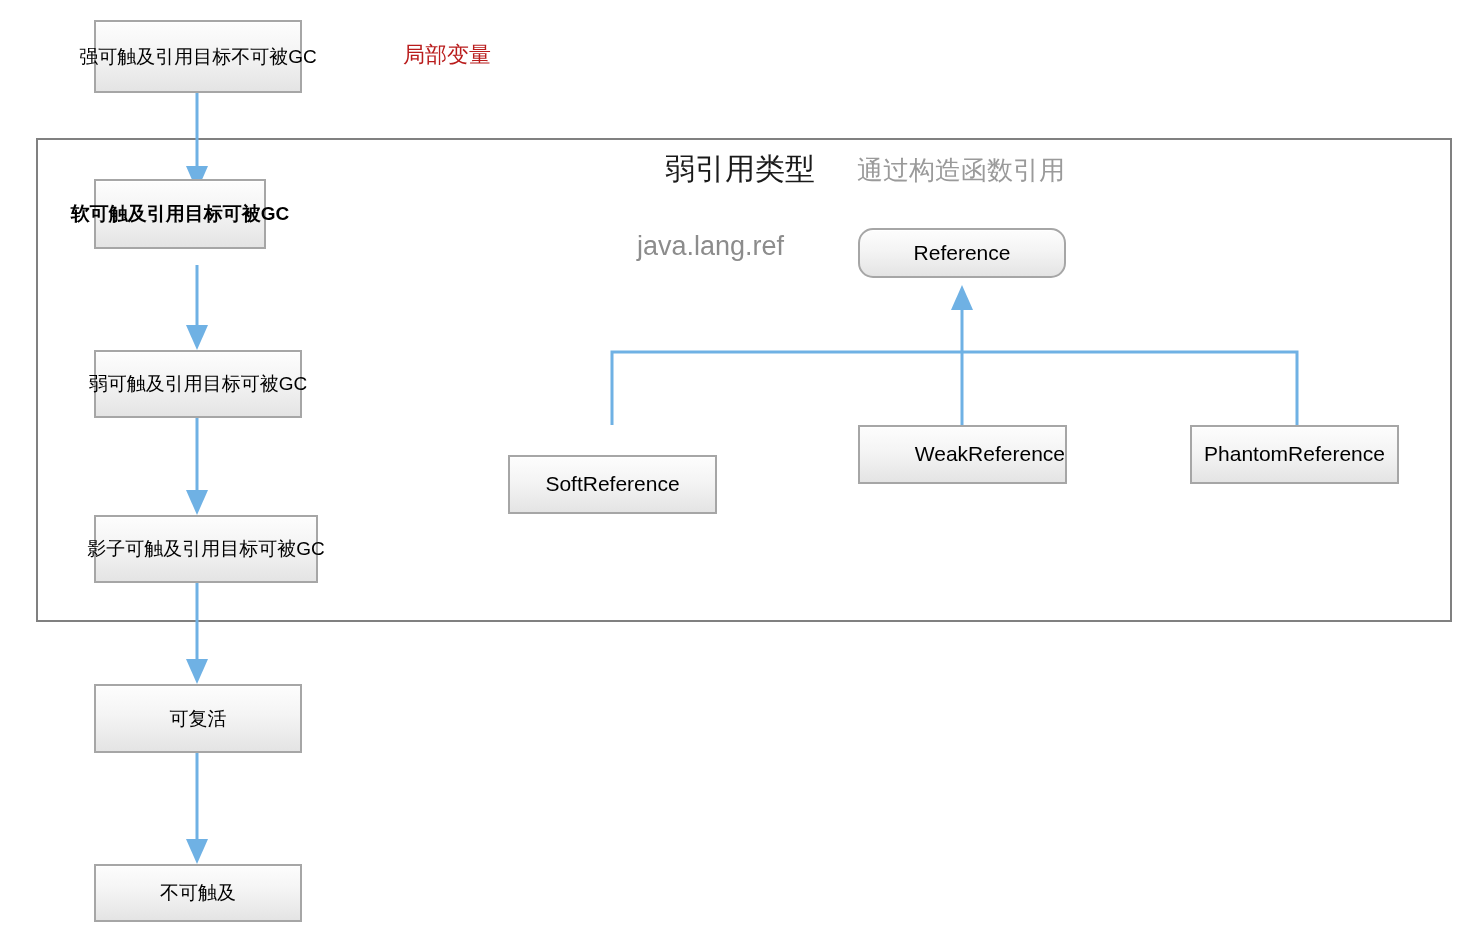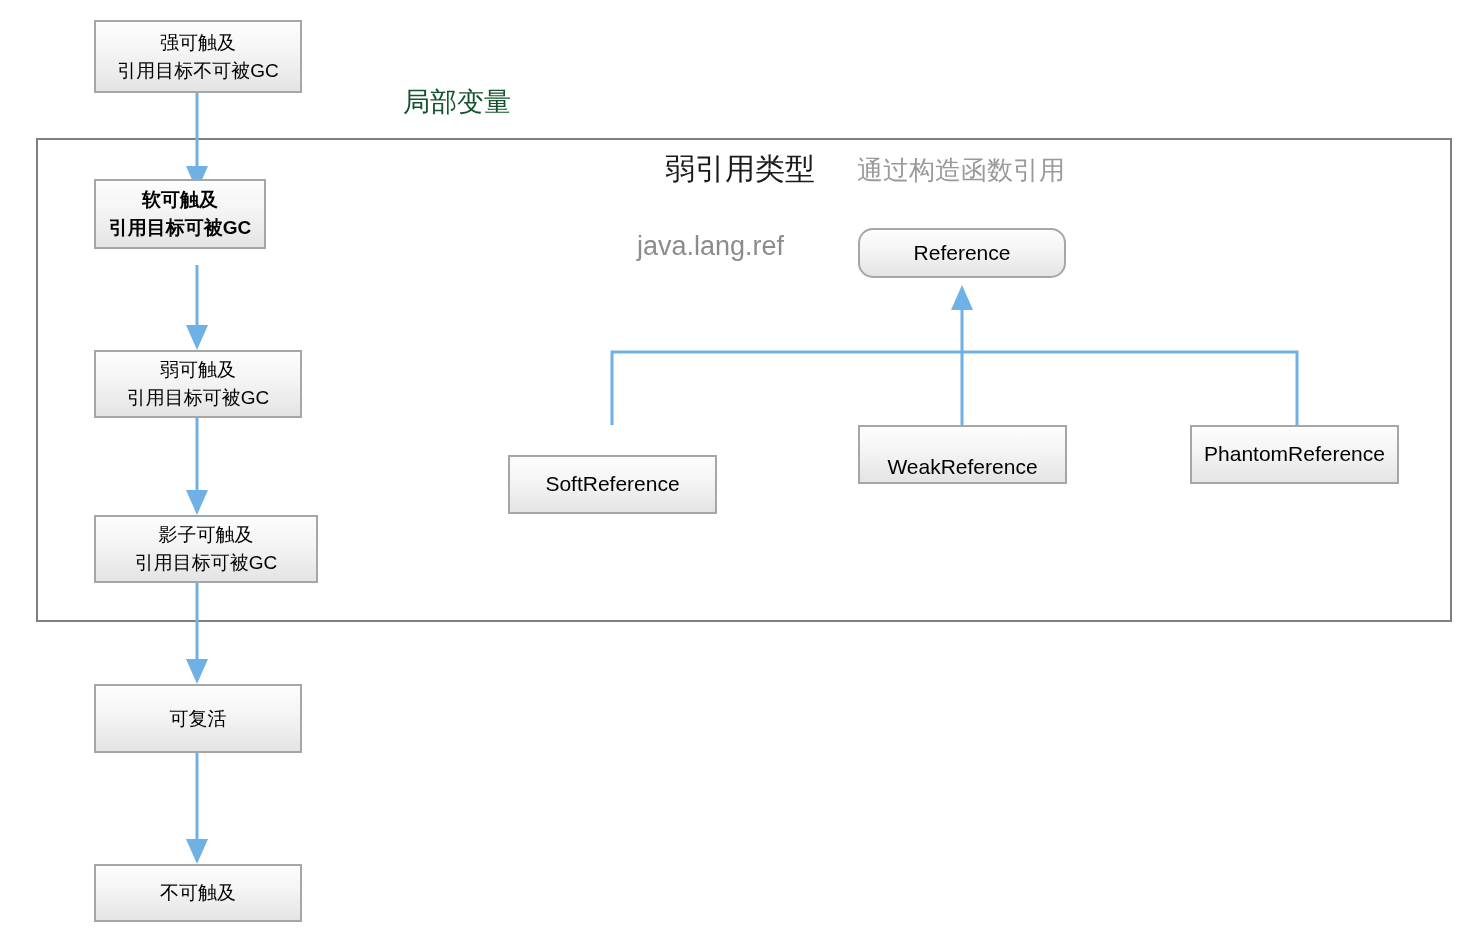--- a/index.html
+++ b/index.html
@@ -28,21 +28,20 @@
   }
 
   
   .node {
     position: absolute;
     box-sizing: border-box;
     border: 2px solid #a6a6a6;
     background: linear-gradient(to bottom, #fdfdfd 0%, #f4f4f4 45%, #e4e4e4 100%);
     box-shadow: inset 0 1px 0 #ffffff;
     display: flex;
-    flex-direction: column;
     align-items: center;
     justify-content: center;
     color: #000000;
     text-align: center;
     line-height: 1.45;
     z-index: 3;
   }
   .node .line {
     display: block;
     white-space: nowrap;
@@ -62,23 +61,22 @@
   }
   .label.heading-dark {
     color: #1a1a1a;
     font-size: 30px;
   }
   .label.heading-gray {
     color: #9a9a9a;
     font-size: 26px;
   }
   .label.note-gray {
-    color: #14532d;
-    font-size: 27px;
-    margin-top: 44px;
+    color: #b91c1c;
+    font-size: 22px;
   }
   .label.pkg-gray {
     color: #8c8c8c;
     font-size: 27px;
   }
 
   
   #connectors {
     position: absolute;
     left: 0;

